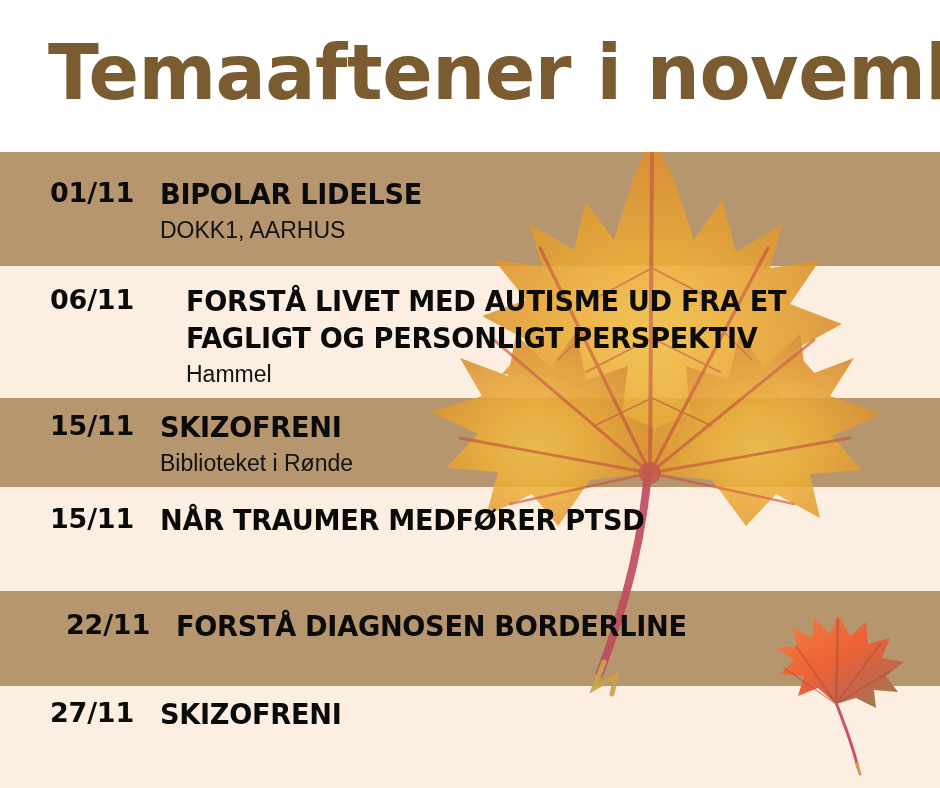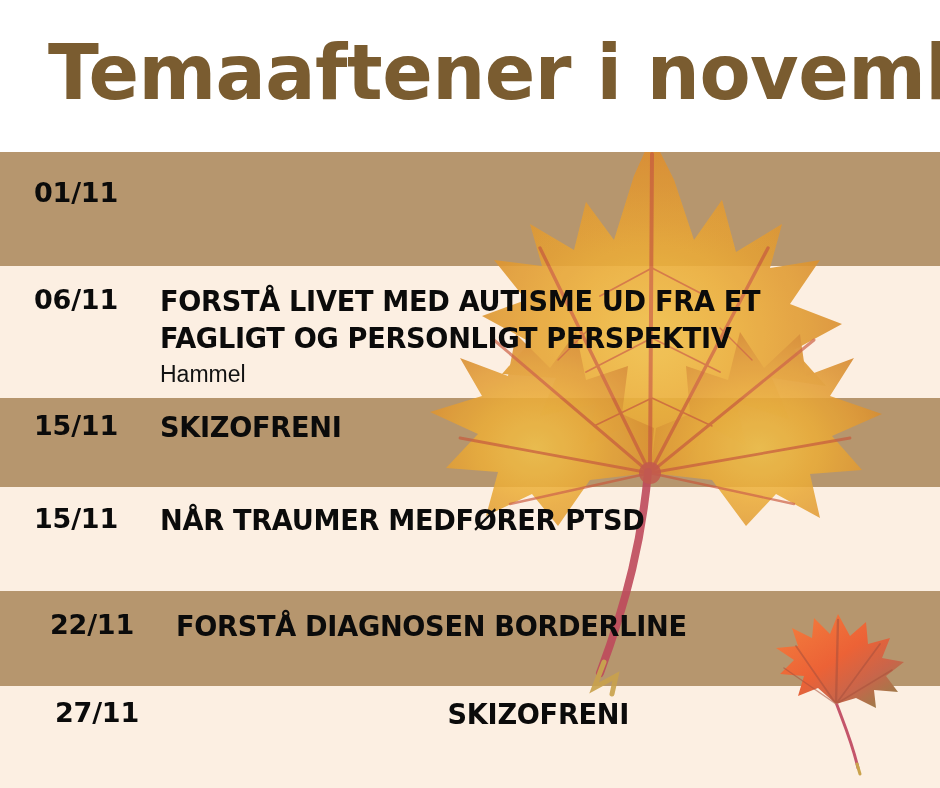--- a/index.html
+++ b/index.html
@@ -83,21 +83,21 @@
   .row {
     position: absolute;
     left: 0;
     width: 940px;
     display: flex;
     align-items: flex-start;
   }
   .row-date {
     width: 160px;
     flex: 0 0 160px;
-    padding-left: 34px;
+    padding-left: 50px;
     box-sizing: border-box;
     font-family: "DejaVu Sans", sans-serif;
     font-weight: bold;
     font-size: 27px;
     line-height: 34px;
     color: #0b0b0b;
     letter-spacing: -0.2px;
   }
   .row-body {
     flex: 1 1 auto;
@@ -229,48 +229,53 @@
     </svg>
   </div>
 
   <div class="header-band">
     <div class="poster-title">Temaaftener i november</div>
   </div>
 
   <div class="rows" id="rows">
       <div class="row" style="top: 176px;">
         <div class="row-date">01/11</div>
-      </div>
-      <div class="row" style="top: 283px;">
+        <div class="row-body">
+          <div class="row-title">BIPOLAR LIDELSE</div>
+          <div class="row-venue">DOKK1, AARHUS</div>
+        </div>
+      </div>
+      <div class="row" style="top: 283px; gap: 26px;">
         <div class="row-date">06/11</div>
         <div class="row-body">
           <div class="row-title">FORSTÅ LIVET MED AUTISME UD FRA ET
 FAGLIGT OG PERSONLIGT PERSPEKTIV</div>
           <div class="row-venue">Hammel</div>
         </div>
       </div>
       <div class="row" style="top: 409px;">
         <div class="row-date">15/11</div>
         <div class="row-body">
           <div class="row-title">SKIZOFRENI</div>
+          <div class="row-venue">Biblioteket i Rønde</div>
         </div>
       </div>
       <div class="row" style="top: 502px;">
         <div class="row-date">15/11</div>
         <div class="row-body">
           <div class="row-title">NÅR TRAUMER MEDFØRER PTSD</div>
         </div>
       </div>
       <div class="row" style="top: 608px; margin-left: 16px;">
         <div class="row-date">22/11</div>
         <div class="row-body">
           <div class="row-title">FORSTÅ DIAGNOSEN BORDERLINE</div>
         </div>
       </div>
-      <div class="row" style="top: 696px; text-align: center;">
+      <div class="row" style="top: 696px;">
         <div class="row-date">27/11</div>
         <div class="row-body">
           <div class="row-title">SKIZOFRENI</div>
         </div>
       </div>
     </div>
 
 </div>
 
 </body></html>

